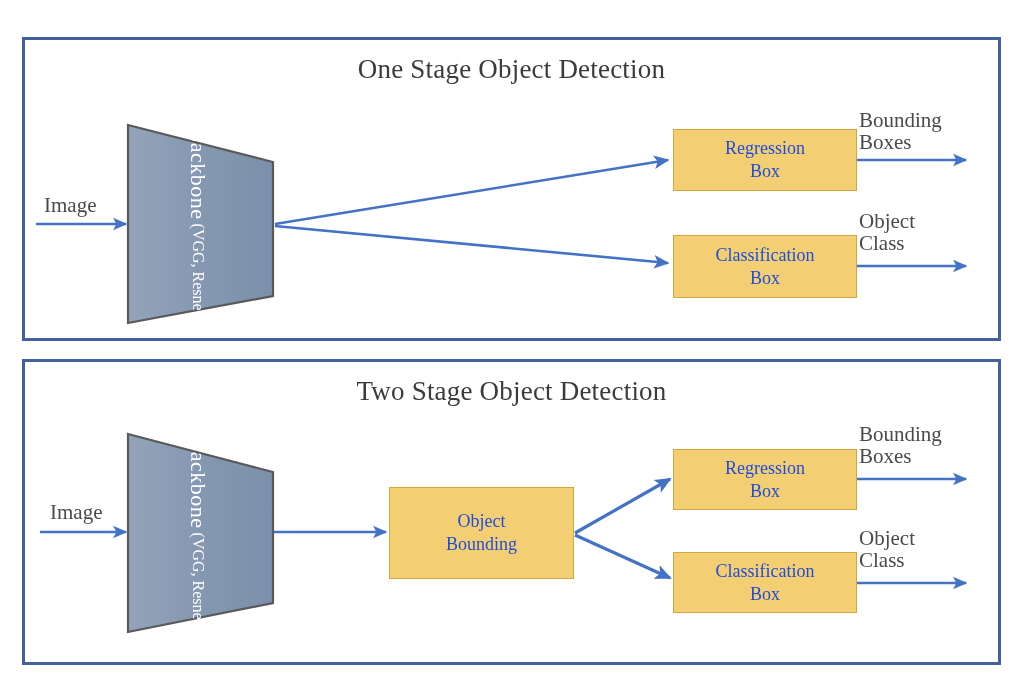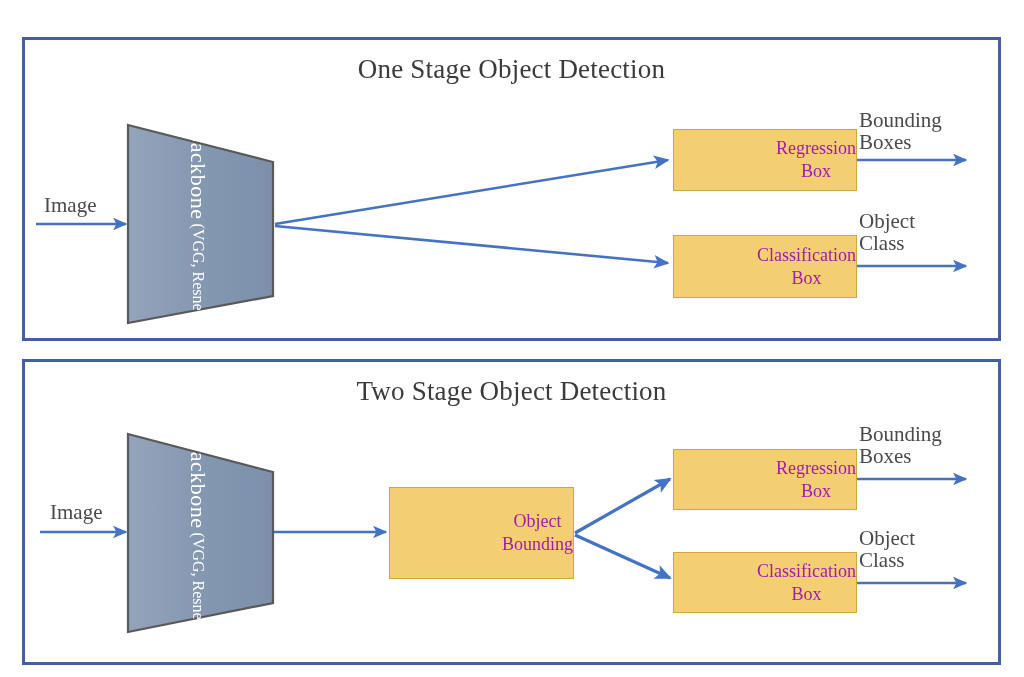--- a/index.html
+++ b/index.html
@@ -87,22 +87,22 @@
   }
 
   
   .ybox {
     position: absolute;
     background: #f4ce73;
     border: 1px solid #d3a73f;
     box-sizing: border-box;
     display: flex;
     align-items: center;
-    justify-content: flex-end;
-    color: #a21caf;
+    justify-content: center;
+    color: #1d4ed8;
     font-size: 18px;
     line-height: 23px;
     text-align: center;
     font-weight: 400;
   }
   .ybox .l2 { display: block; }
 
   
   .flab {
     position: absolute;

